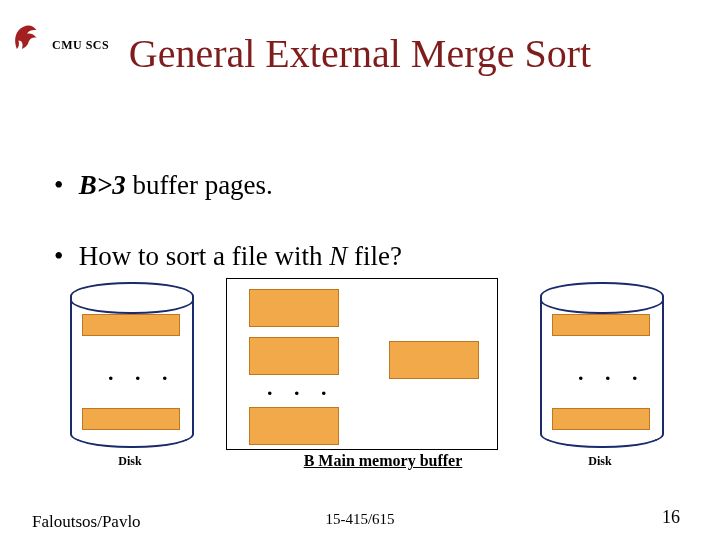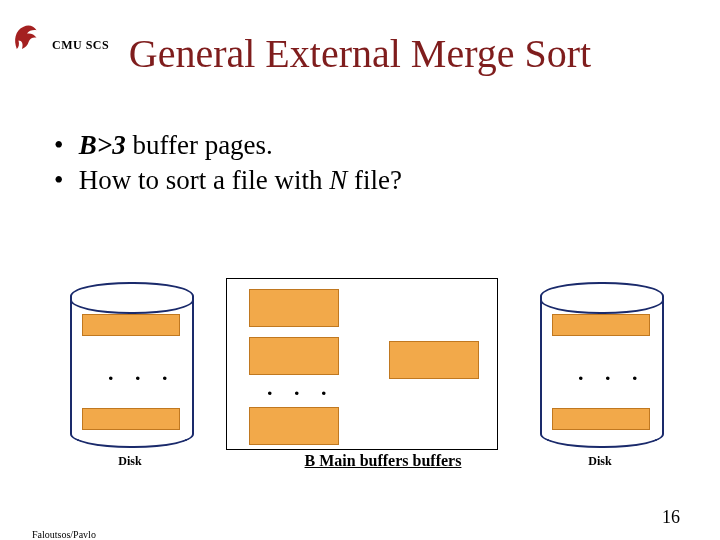--- a/index.html
+++ b/index.html
@@ -1,36 +1,36 @@
 <!DOCTYPE html>
 <html><head>
 <meta charset="utf-8">
 <style>
   html,body{margin:0;padding:0;width:720px;height:540px;font-family:"Times New Roman",Times,serif;background:#fff;}
   .slide{position:relative;width:720px;height:540px;}
   .header-label{position:absolute;left:52px;top:8px;font-size:12px;font-weight:bold;letter-spacing:0.5px;margin-top:30px;}
   .logo{position:absolute;left:10px;top:20px;}
   .title{position:absolute;left:0;right:0;top:30px;text-align:center;font-size:40px;color:#7f1d1d;}
   .bullets{position:absolute;left:54px;top:130px;font-size:27px;color:#000;}
-  .bullets .row{margin-bottom:4px;}
+  .bullets .row{margin-bottom:4px;margin-top:40px;}
   .bul{display:inline-block;width:18px;}
   .ital{font-style:italic;font-weight:bold;}
   .italN{font-style:italic;}
   .diagram{position:absolute;left:0;top:270px;width:720px;height:200px;}
   .cyl{position:absolute;width:120px;height:150px;}
   .cyl .top{position:absolute;left:0;top:0;width:120px;height:28px;border:2px solid #1a2a6b;border-radius:60px/14px;background:#fff;}
   .cyl .body{position:absolute;left:0;top:14px;width:120px;height:136px;border-left:2px solid #1a2a6b;border-right:2px solid #1a2a6b;}
   .cyl .bot{position:absolute;left:0;top:136px;width:120px;height:28px;border:2px solid #1a2a6b;border-top:none;border-radius:0 0 60px 60px/0 0 14px 14px;background:#fff;}
   .slot{position:absolute;left:12px;width:96px;height:20px;background:#f2a94a;border:1px solid #c07820;}
   .dots{position:absolute;font-size:22px;letter-spacing:8px;font-weight:bold;color:#000;}
   .membox{position:absolute;left:226px;top:8px;width:270px;height:170px;border:1.5px solid #000;background:#fff;}
   .membuf{position:absolute;width:88px;height:36px;background:#f2a94a;border:1px solid #c07820;}
   .memlabel{position:absolute;font-size:16px;font-weight:bold;text-align:center;}
   .disklabel{position:absolute;font-size:12px;font-weight:bold;text-align:center;width:120px;}
-  .footer-left{position:absolute;left:32px;bottom:0;font-size:10px;}
+  .footer-left{position:absolute;left:32px;bottom:8px;font-size:17px;}
   .footer-mid{position:absolute;left:0;right:0;bottom:12px;text-align:center;font-size:15px;}
   .footer-right{position:absolute;right:40px;bottom:12px;font-size:18px;}
   .underline{text-decoration:underline;}
 </style>
 </head>
 <body>
 
 <div class="slide">
 
   <div class="header-label">CMU SCS</div>
@@ -66,30 +66,31 @@
     <div class="dots" style="left:108px;top:90px;">. . .</div>
     <div class="disklabel" style="left:70px;top:184px;">Disk</div>
 
     <div class="membox">
       <div class="membuf" style="left:22px;top:10px;"></div>
       <div class="membuf" style="left:22px;top:58px;"></div>
       <div class="membuf" style="left:22px;top:128px;"></div>
       <div class="membuf" style="left:162px;top:62px;"></div>
       <div class="dots" style="left:40px;top:96px;">. . .</div>
     </div>
-    <div class="memlabel underline" style="left:268px;top:182px;width:230px;">B Main buffers buffers</div>
+    <div class="memlabel underline" style="left:268px;top:182px;width:230px;">B Main memory buffer</div>
 
     <div class="cyl" style="left:540px;top:12px;">
       <div class="body"></div>
       <div class="bot"></div>
       <div class="slot" style="top:32px;"></div>
       <div class="slot" style="top:126px;"></div>
       <div class="top"></div>
     </div>
     <div class="dots" style="left:578px;top:90px;">. . .</div>
     <div class="disklabel" style="left:540px;top:184px;">Disk</div>
 
   </div>
 
   <div class="footer-left">Faloutsos/Pavlo</div>
+  <div class="footer-mid">15-415/615</div>
   <div class="footer-right">16</div>
 
 </div>
 
 </body></html>

